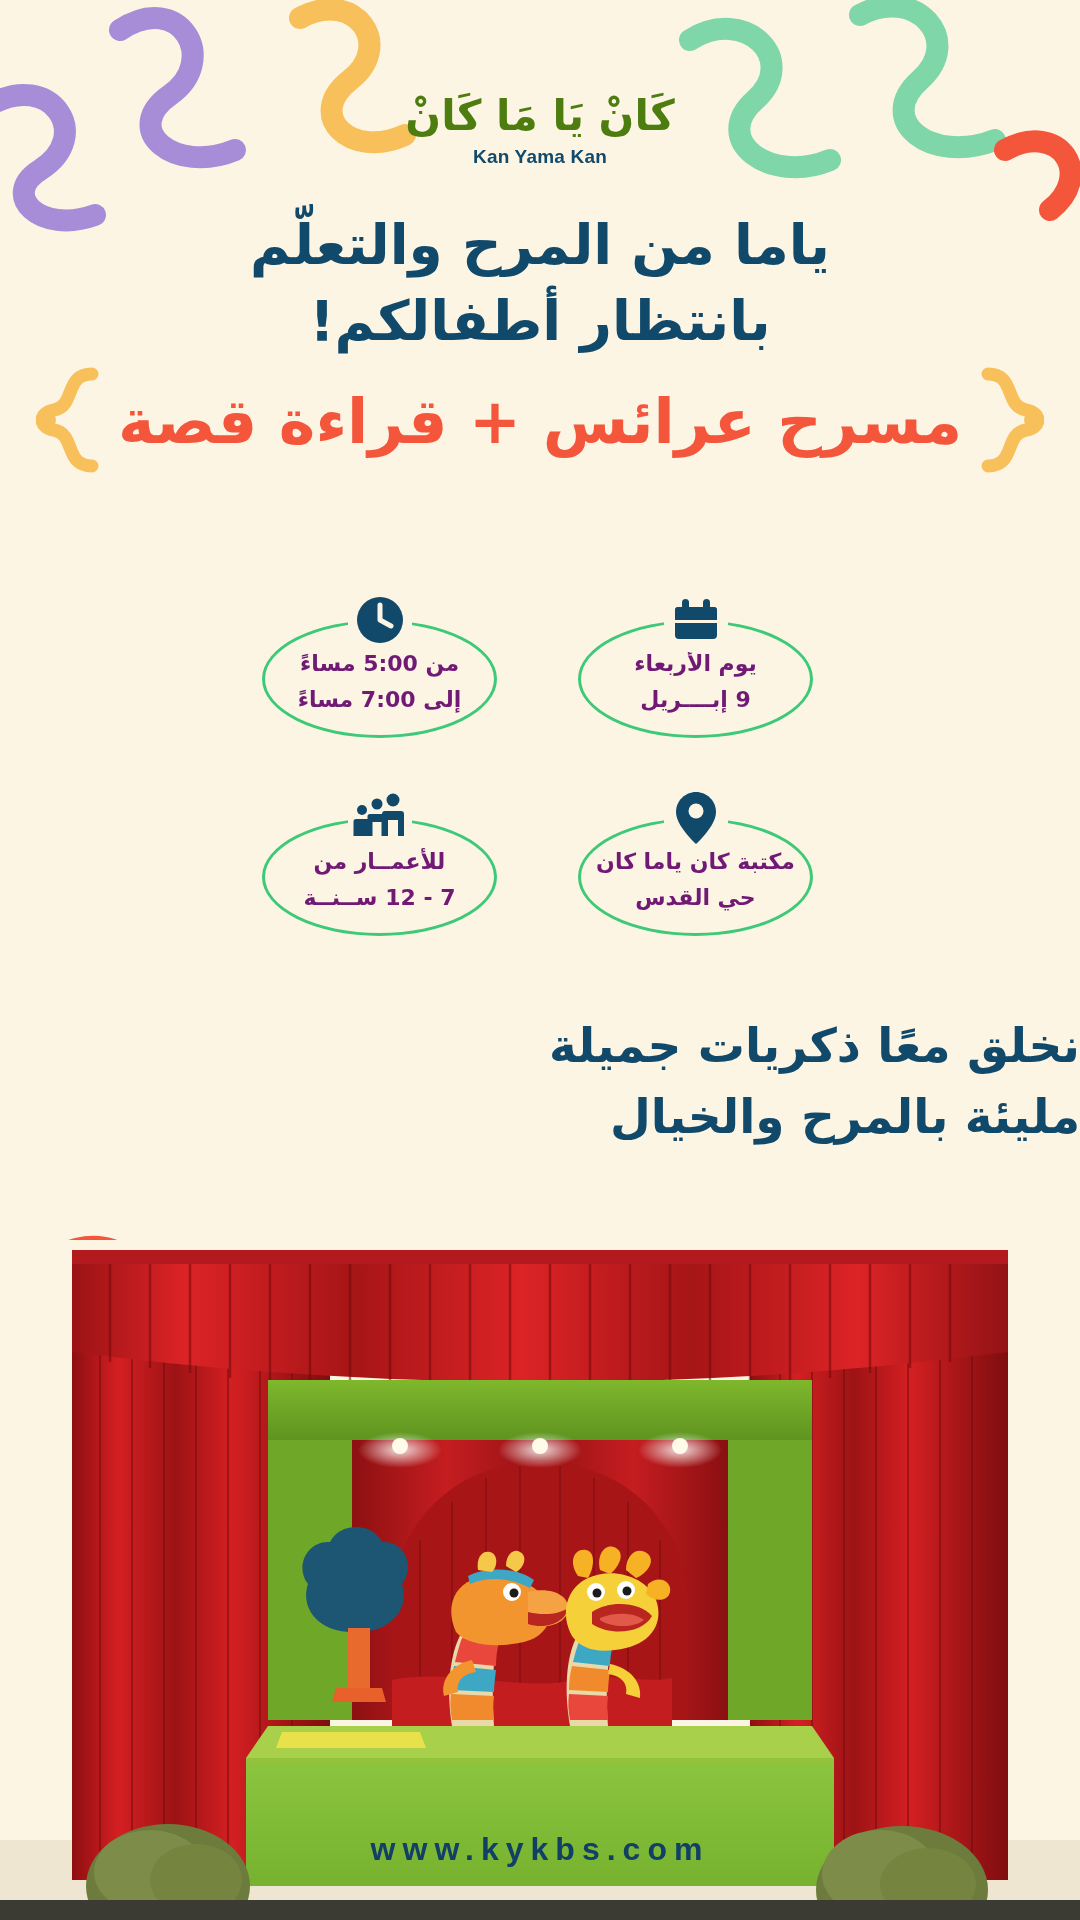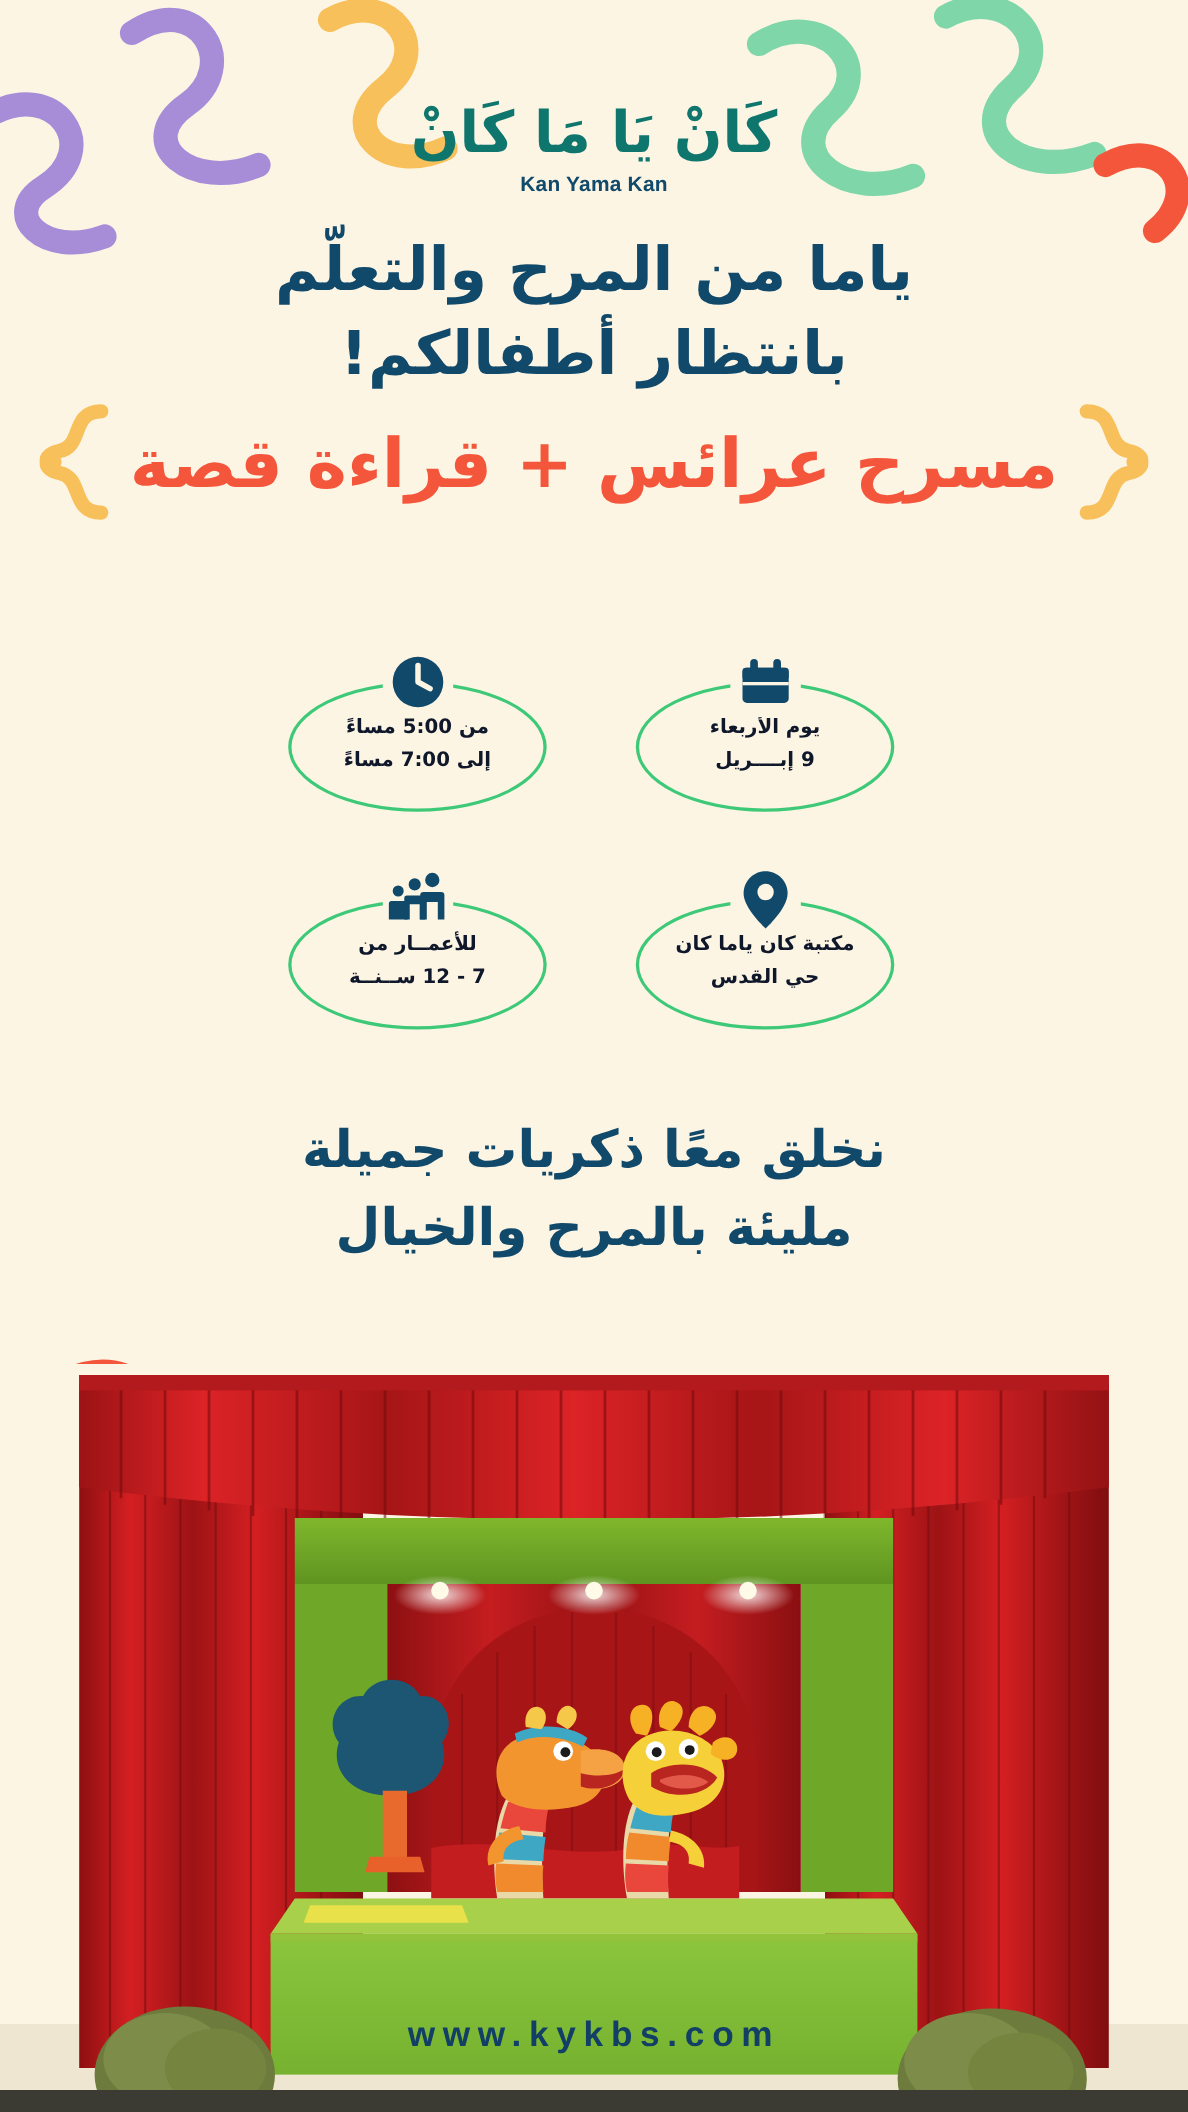--- a/index.html
+++ b/index.html
@@ -36,23 +36,23 @@
   
   .logo-block {
     position: absolute;
     top: 92px;
     left: 0;
     width: 1080px;
     text-align: center;
   }
   .logo-ar {
     font-family: "DejaVu Sans", sans-serif;
-    font-size: 52px;
-    font-weight: bold;
-    color: #0f766e;
+    font-size: 42px;
+    font-weight: bold;
+    color: #4d7c0f;
     direction: rtl;
     line-height: 1.15;
     letter-spacing: -1px;
   }
   .logo-en {
     margin-top: 6px;
     font-family: "Liberation Sans", sans-serif;
     font-size: 19px;
     font-weight: bold;
     color: #114a6b;
@@ -135,41 +135,41 @@
     background: #fdf5e4;
     z-index: 2;
   }
   .card-text {
     position: absolute;
     left: 0;
     top: 58px;
     width: 235px;
     text-align: center;
     direction: rtl;
-    color: #0f172a;
+    color: #701a75;
     font-family: "DejaVu Sans", sans-serif;
-    font-size: 18px;
+    font-size: 22px;
     font-weight: bold;
     line-height: 1.65;
     z-index: 1;
   }
   .card-text div { white-space: nowrap; }
 
   .card-time  { left: 262px;  top: 0; }
   .card-date  { left: 578px;  top: 0; }
   .card-ages  { left: 262px;  top: 198px; }
   .card-place { left: 578px;  top: 198px; }
 
   
   .closing {
     position: absolute;
     top: 1010px;
     left: 0;
     width: 1080px;
-    text-align: center;
+    text-align: right;
     direction: rtl;
     color: #11496b;
     font-family: "DejaVu Sans", sans-serif;
     font-size: 47px;
     font-weight: bold;
     line-height: 1.52;
   }
   .closing div { white-space: nowrap; }
 
   

